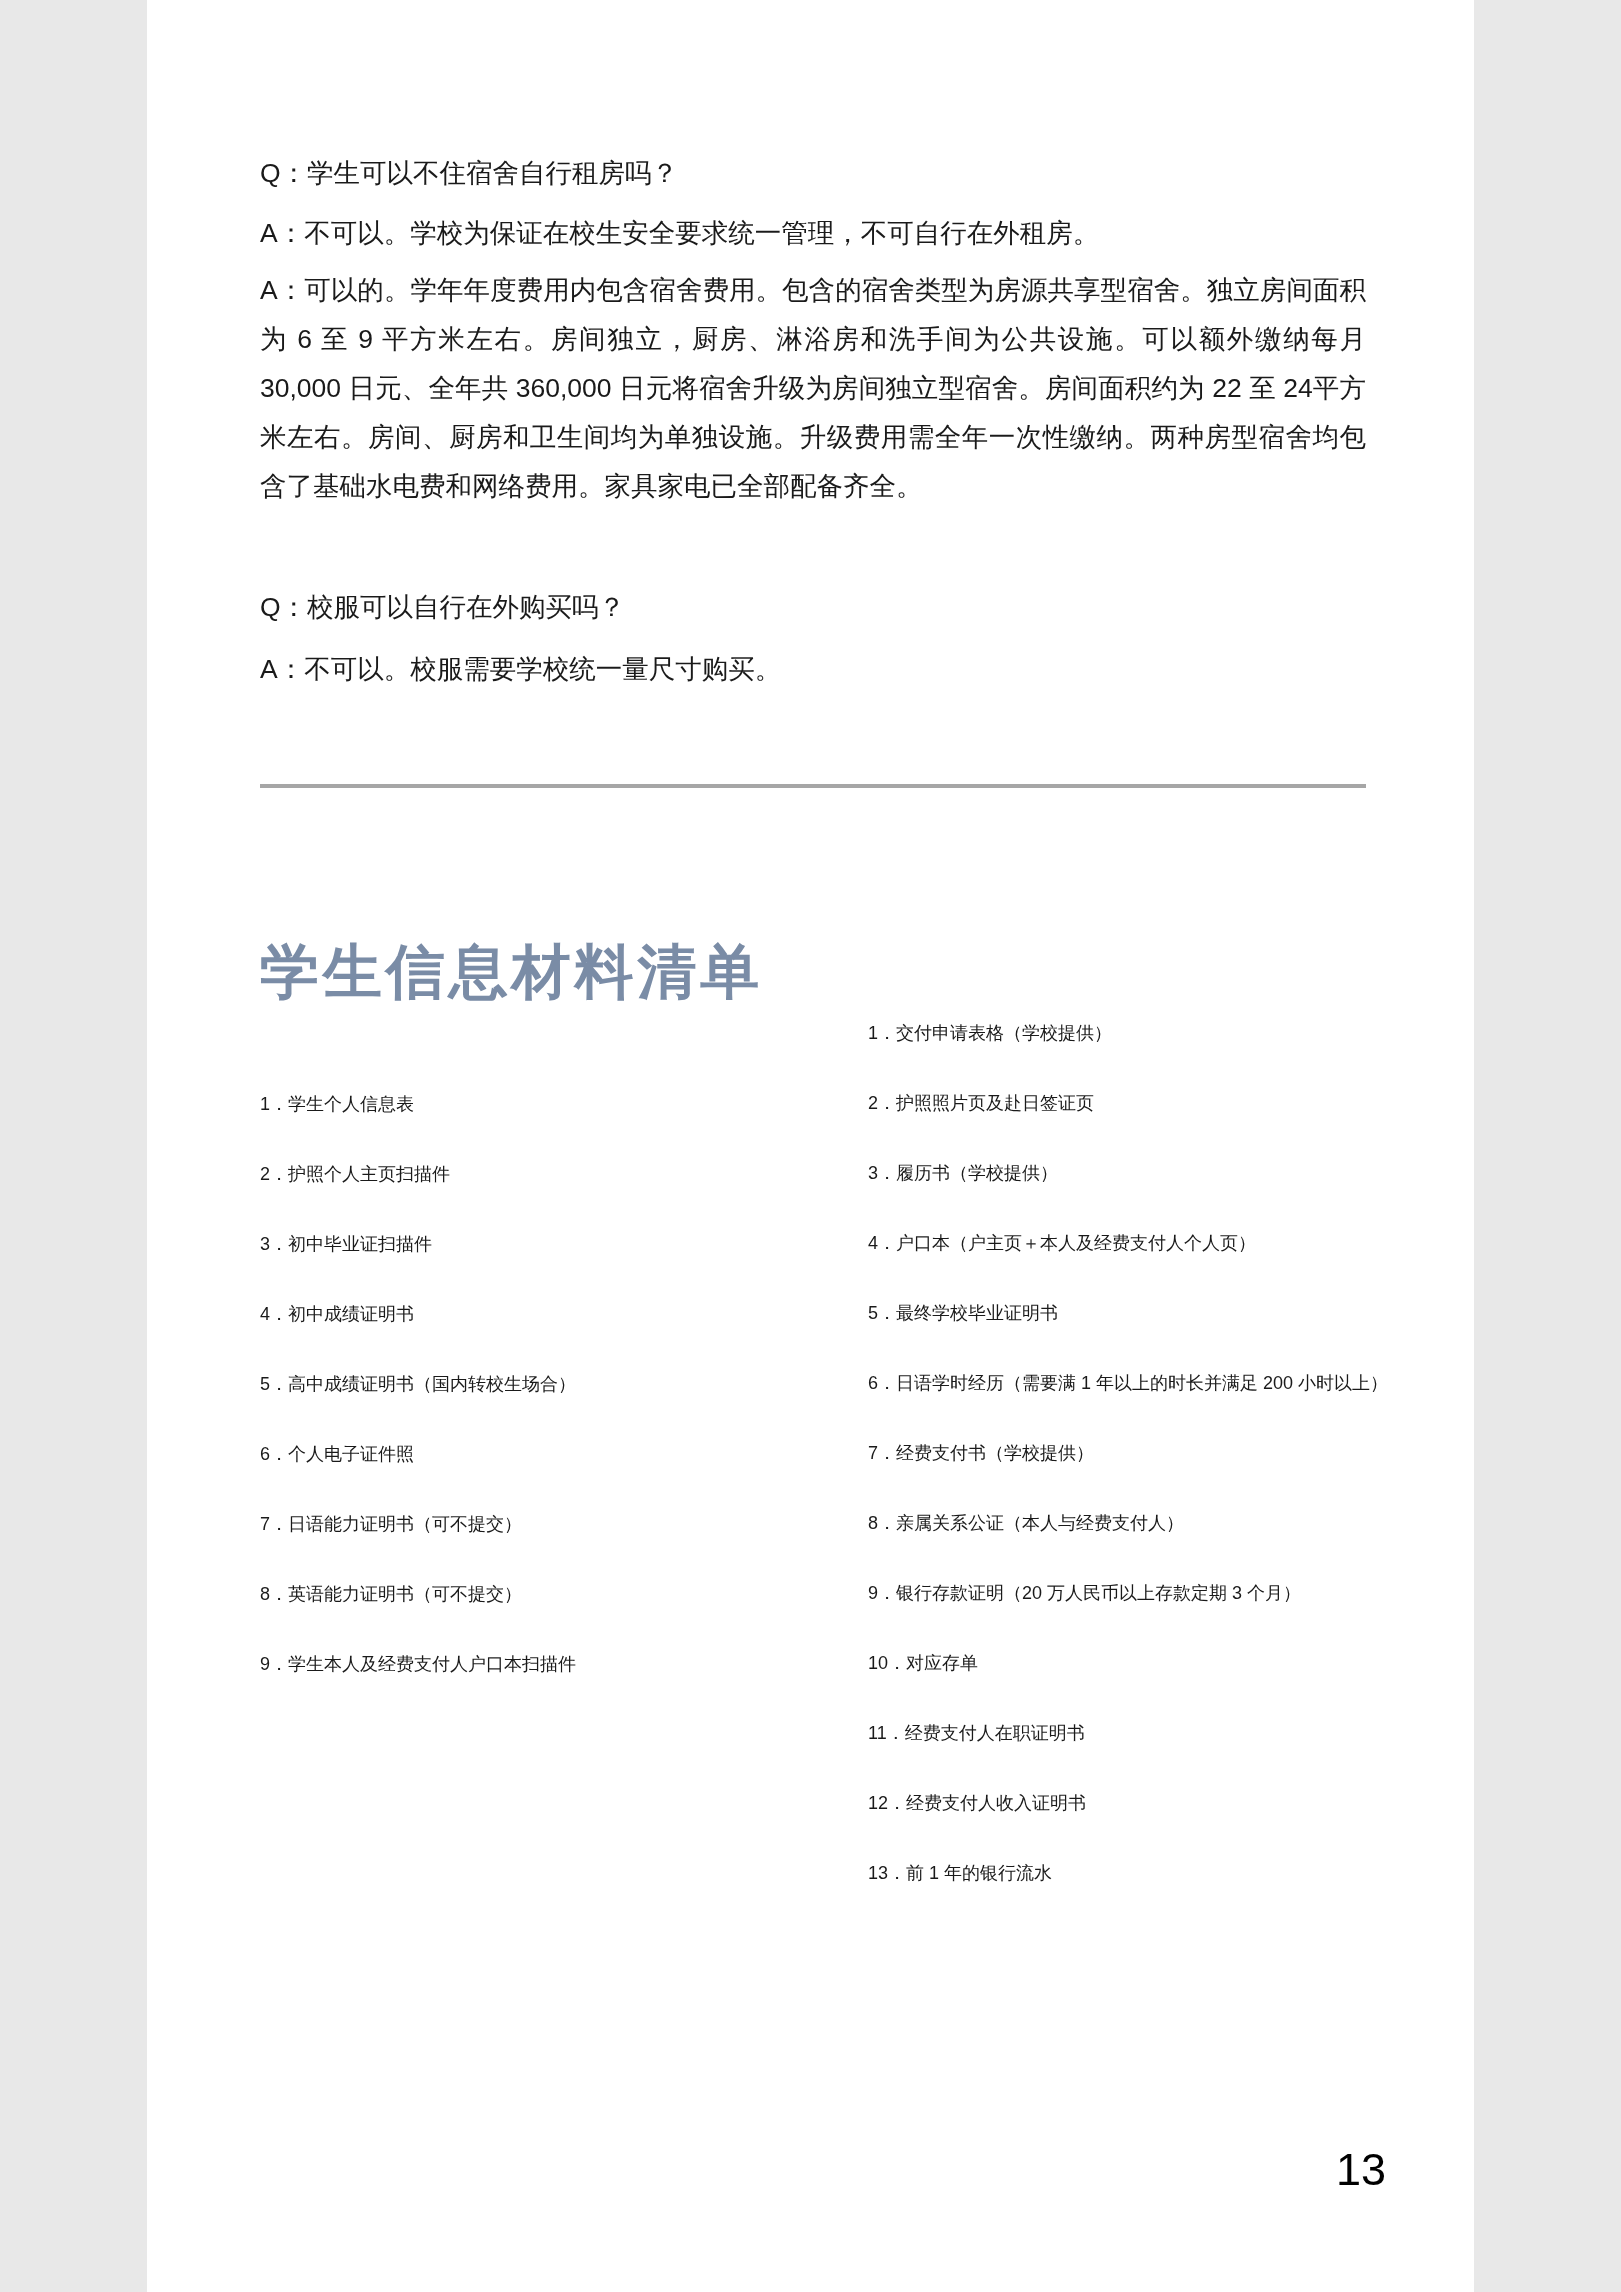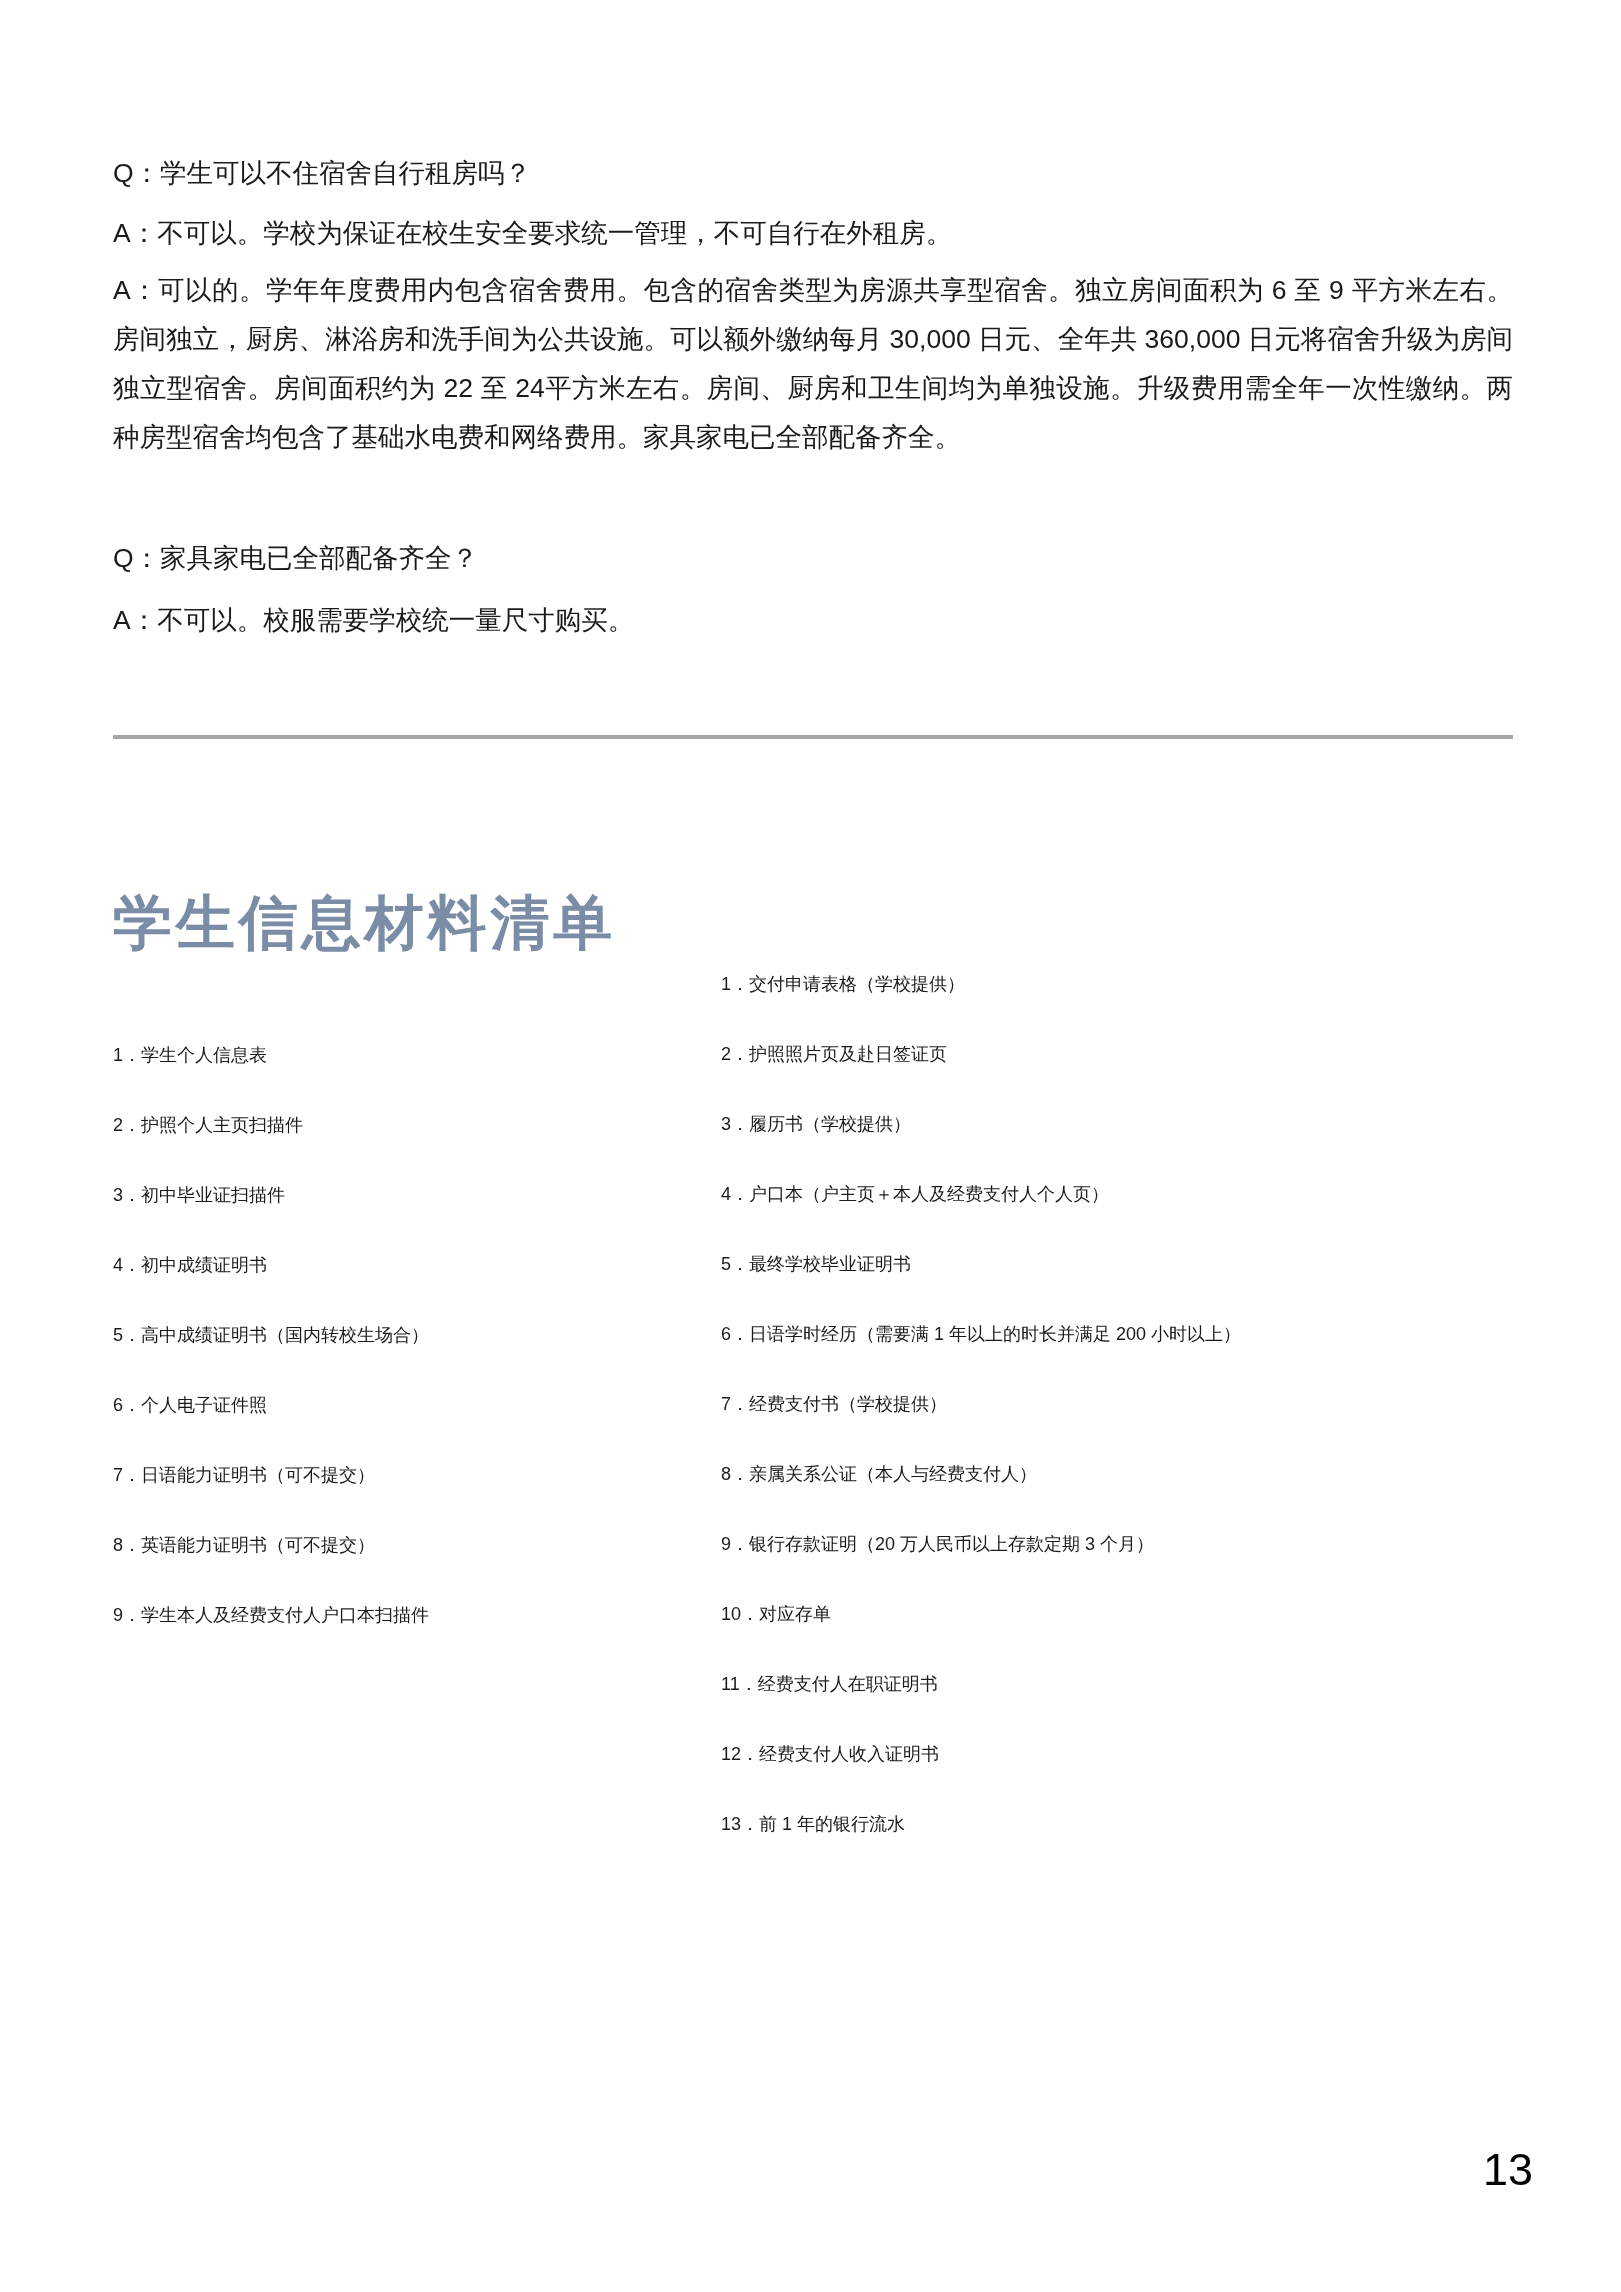--- a/index.html
+++ b/index.html
@@ -4,21 +4,21 @@
 <style>
   :root{
     --heading:#7a8ca6;
     --divider:#a6a6a6;
     --text:#1a1a1a;
   }
   *{margin:0;padding:0;box-sizing:border-box;}
   html,body{background:#e8e8e8;}
   .page{
     position:relative;
-    width:1621px;
+    width:1327px;
     height:2293px;
     margin:0 auto;
     background:#ffffff;
     overflow:hidden;
     color:var(--text);
     
     font-family:"Liberation Sans", serif;
   }
   .content{
     padding:157px 108px 0 113px;
@@ -86,21 +86,21 @@
 
 <div class="page">
   <div class="content">
 
     <section class="qa">
       <p class="q" id="q1">Q：学生可以不住宿舍自行租房吗？</p>
       <p class="a" id="a1">A：不可以。学校为保证在校生安全要求统一管理，不可自行在外租房。</p>
 
       <p class="a para" id="a2">A：可以的。学年年度费用内包含宿舍费用。包含的宿舍类型为房源共享型宿舍。独立房间面积为 6 至 9 平方米左右。房间独立，厨房、淋浴房和洗手间为公共设施。可以额外缴纳每月 30,000 日元、全年共 360,000 日元将宿舍升级为房间独立型宿舍。房间面积约为 22 至 24平方米左右。房间、厨房和卫生间均为单独设施。升级费用需全年一次性缴纳。两种房型宿舍均包含了基础水电费和网络费用。家具家电已全部配备齐全。</p>
 
-      <p class="q" id="q3">Q：家具家电已全部配备齐全？</p>
+      <p class="q" id="q3">Q：校服可以自行在外购买吗？</p>
       <p class="a" id="a3">A：不可以。校服需要学校统一量尺寸购买。</p>
     </section>
 
     <hr class="divider">
 
     <div class="columns">
 
       <div class="col-left">
         <h1 class="list-title">学生信息材料清单</h1>
         <ul class="doc-list">

